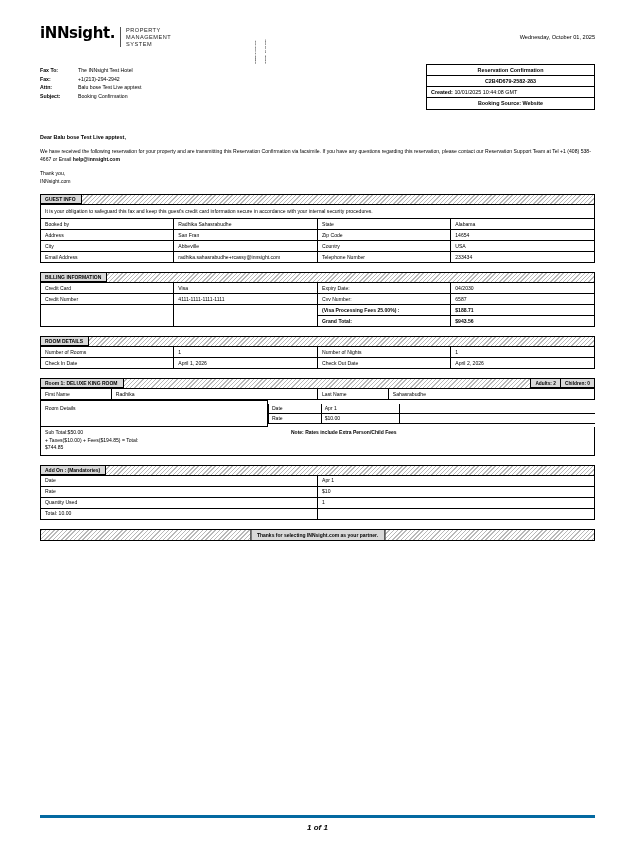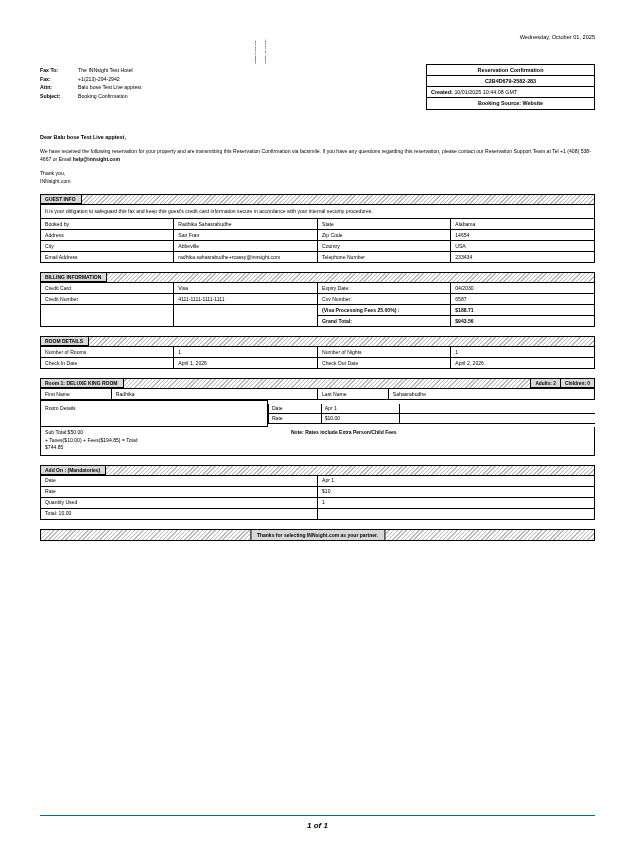--- a/index.html
+++ b/index.html
@@ -245,21 +245,21 @@
     font-weight: bold;
     padding: 0 6px;
     white-space: nowrap;
   }
 
   .pagefoot {
     position: absolute;
     left: 40px;
     right: 40px;
     top: 815px;
-    border-top: 1px solid #0369a1;
+    border-top: 3px solid #0369a1;
     text-align: center;
     font-style: italic;
     font-weight: bold;
     font-size: 8px;
     padding-top: 5px;
   }
 
   .subtotals {
     font-size: 5.1px;
     line-height: 7.6px;
@@ -290,20 +290,31 @@
     line-height: 9px;
   }
 </style>
 </head>
 <body>
 
 <div class="page">
   <div class="doc">
 
     <div class="hdr">
+      <div class="logo">
+        <div class="logo-mark">
+          <span>iNN</span><span class="lc">sight</span><span class="logo-dot">.</span>
+        </div>
+        <div class="logo-div"></div>
+        <div class="logo-words">
+          <div>PROPERTY</div>
+          <div>MANAGEMENT</div>
+          <div>SYSTEM</div>
+        </div>
+      </div>
 
       <div class="barcode">
         <div class="bar-col" style="left:0;">C2B4D679-2582-283</div>
         <div class="bar-col" style="left:10px;">ResConf 10/01/2025</div>
       </div>
 
       <div class="datestamp">Wednesday, October 01, 2025</div>
     </div>
 
     <div class="faxblock">

